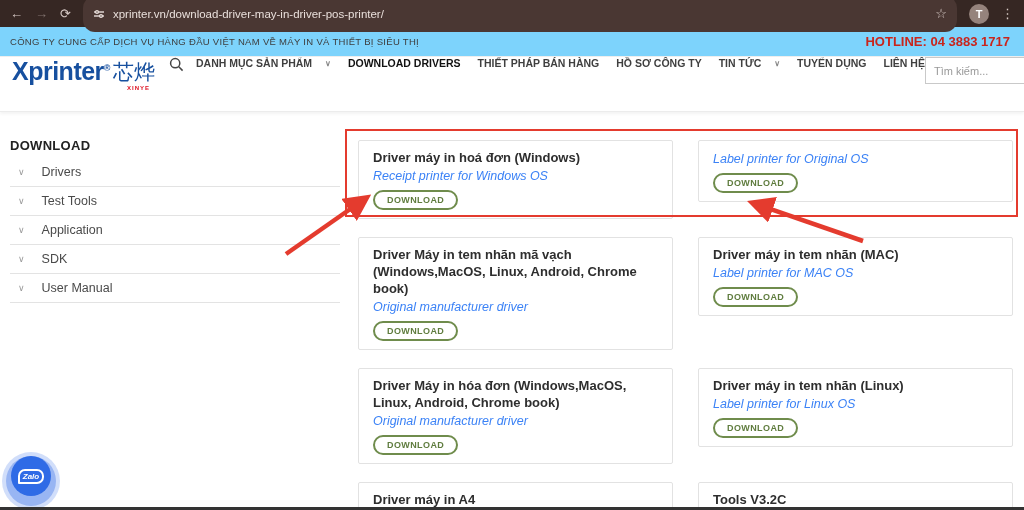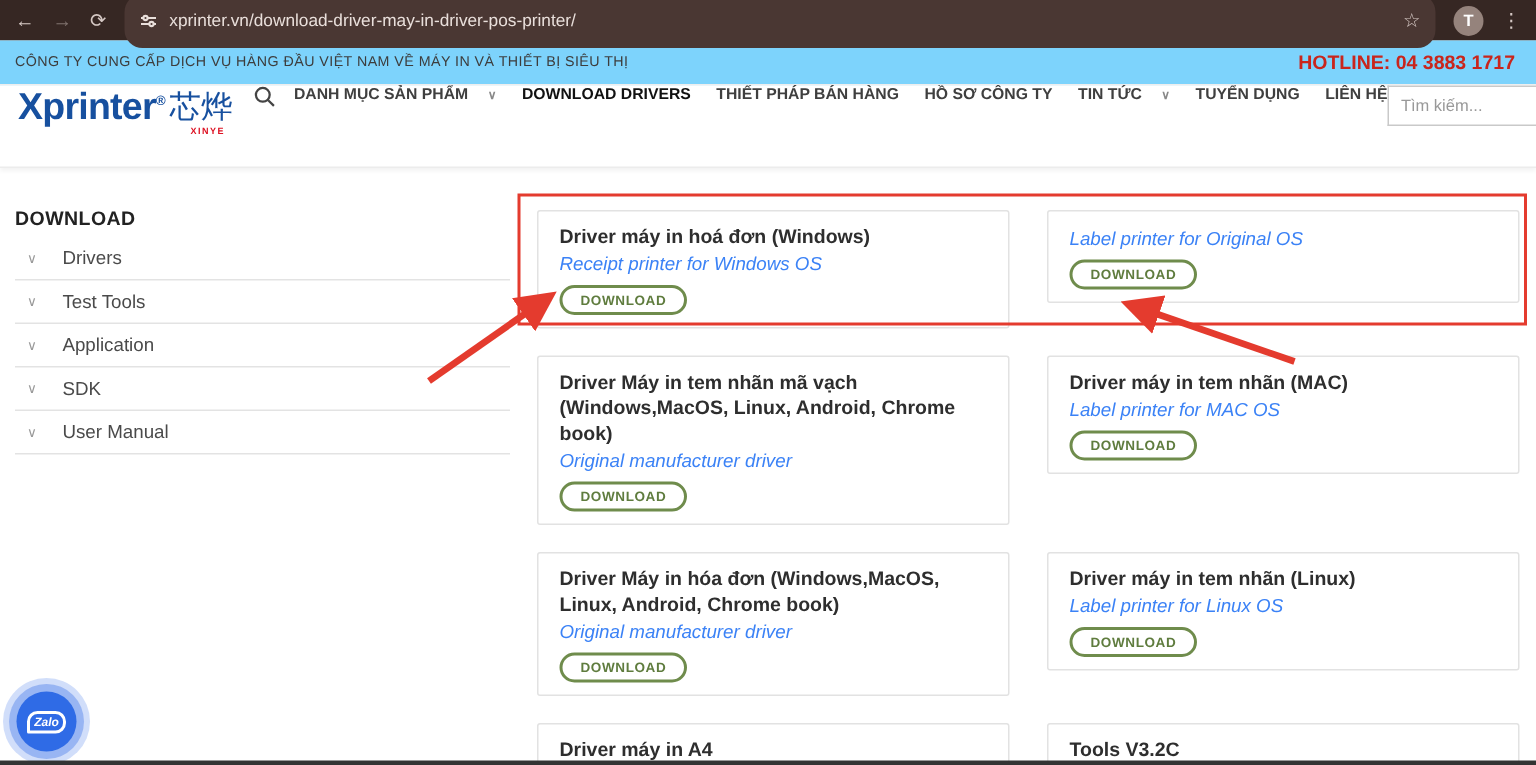--- a/index.html
+++ b/index.html
@@ -106,21 +106,21 @@
   .arrows { position:absolute; left:0; top:0; z-index:6; pointer-events:none; }
 
   
   .zalo-outer {
     position:absolute; left:2px; top:452px; width:58px; height:58px; border-radius:50%;
     background:rgba(124,160,240,.35); display:flex; align-items:center; justify-content:center;
     z-index:7; cursor:pointer;
   }
   .zalo-mid {
     width:50px; height:50px; border-radius:50%; background:rgba(96,140,236,.5);
-    display:flex; align-items:center; justify-content:center;
+    display:flex; justify-content:center;
   }
   .zalo-inner {
     width:40px; height:40px; border-radius:50%; background:#2f6be6;
     display:flex; align-items:center; justify-content:center;
   }
   .zalo-bubble {
     border:2px solid #fff; border-radius:7px 7px 7px 1px; padding:1px 3px;
     color:#fff; font-size:8px; font-weight:700; font-style:italic;
   }
 

